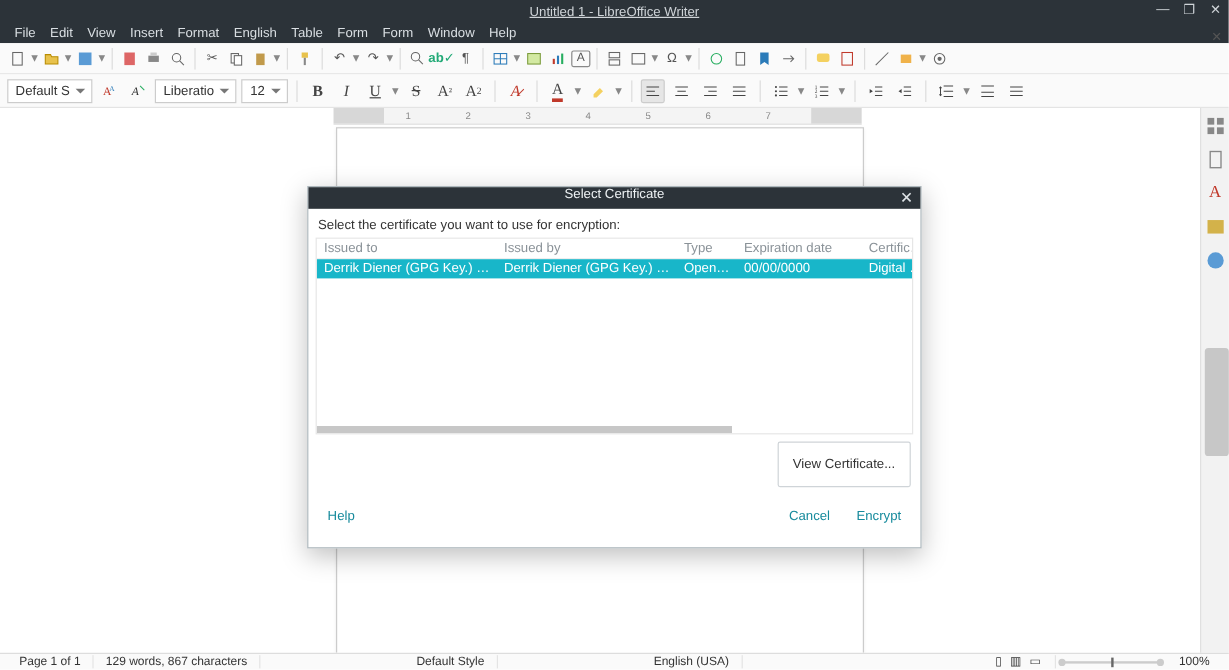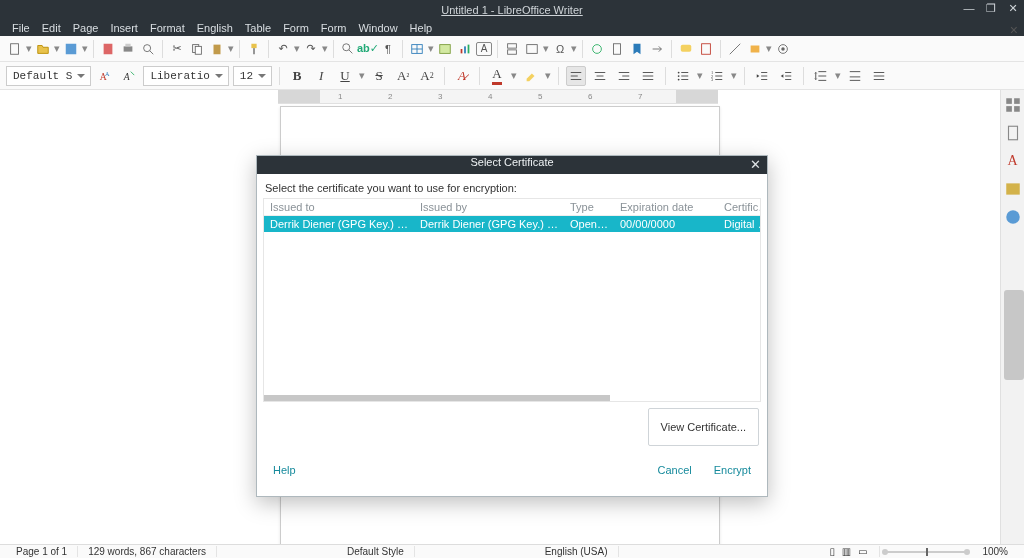--- a/index.html
+++ b/index.html
@@ -98,21 +98,20 @@
     height: 20px;
     border: 1px solid #ccc;
     background: #fff;
     display: flex;
     align-items: center;
     padding: 0 18px 0 6px;
     font-size: 11px;
     color: #333;
     position: relative;
     min-width: 52px;
-    font-family: Liberation Mono, monospace;
   }
   .combo.wide { min-width: 56px; }
   .combo.font { min-width: 62px; }
   .combo.size { min-width: 36px; }
   .combo::after {
     content:"";
     position:absolute;
     right:5px; top:7px;
     border:4px solid transparent;
     border-top-color:#777;
@@ -263,21 +262,21 @@
     position:absolute;
     right:6px; top:1px;
     color:#dfe4e7;
     font-size:13px;
     cursor:default;
   }
   .dialog-body { padding: 6px 6px 10px; }
   .dialog-label { padding: 2px 0 4px 2px; color:#333; }
   .cert-table {
     border:1px solid #e6e6e6;
-    height: 204px;
+    height: 164px;
     overflow: hidden;
     position: relative;
     background:#fff;
   }
   .cert-head {
     display:flex;
     background:#fff;
     color:#8a9298;
     font-size:11px;
     border-bottom:1px solid #eee;
@@ -331,21 +330,21 @@
   <div class="win-controls">
     <span class="win-ctl">—</span>
     <span class="win-ctl">❐</span>
     <span class="win-ctl">✕</span>
   </div>
 </div>
 
 <div class="menubar">
   <span class="menu-item">File</span>
   <span class="menu-item">Edit</span>
-  <span class="menu-item">Page</span>
+  <span class="menu-item">View</span>
   <span class="menu-item">Insert</span>
   <span class="menu-item">Format</span>
   <span class="menu-item">English</span>
   <span class="menu-item">Table</span>
   <span class="menu-item">Form</span>
   <span class="menu-item">Form</span>
   <span class="menu-item">Window</span>
   <span class="menu-item">Help</span>
 </div>
 

